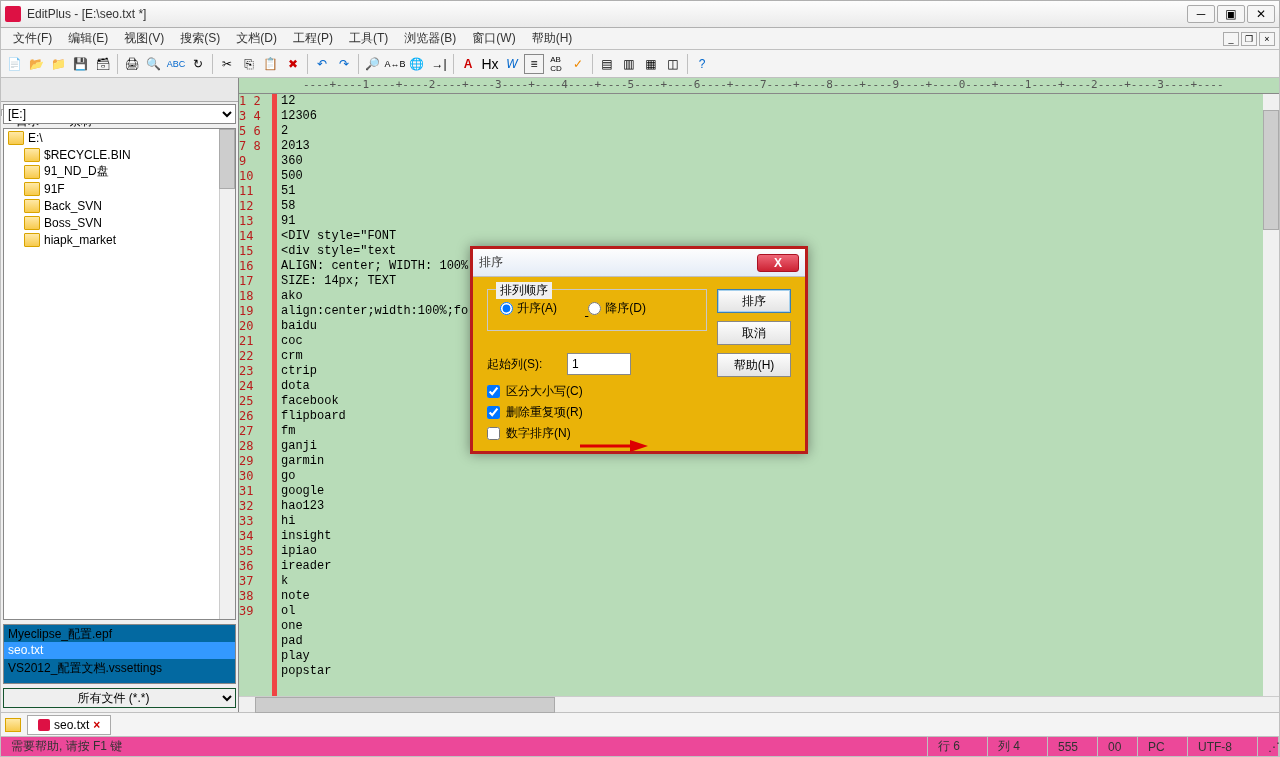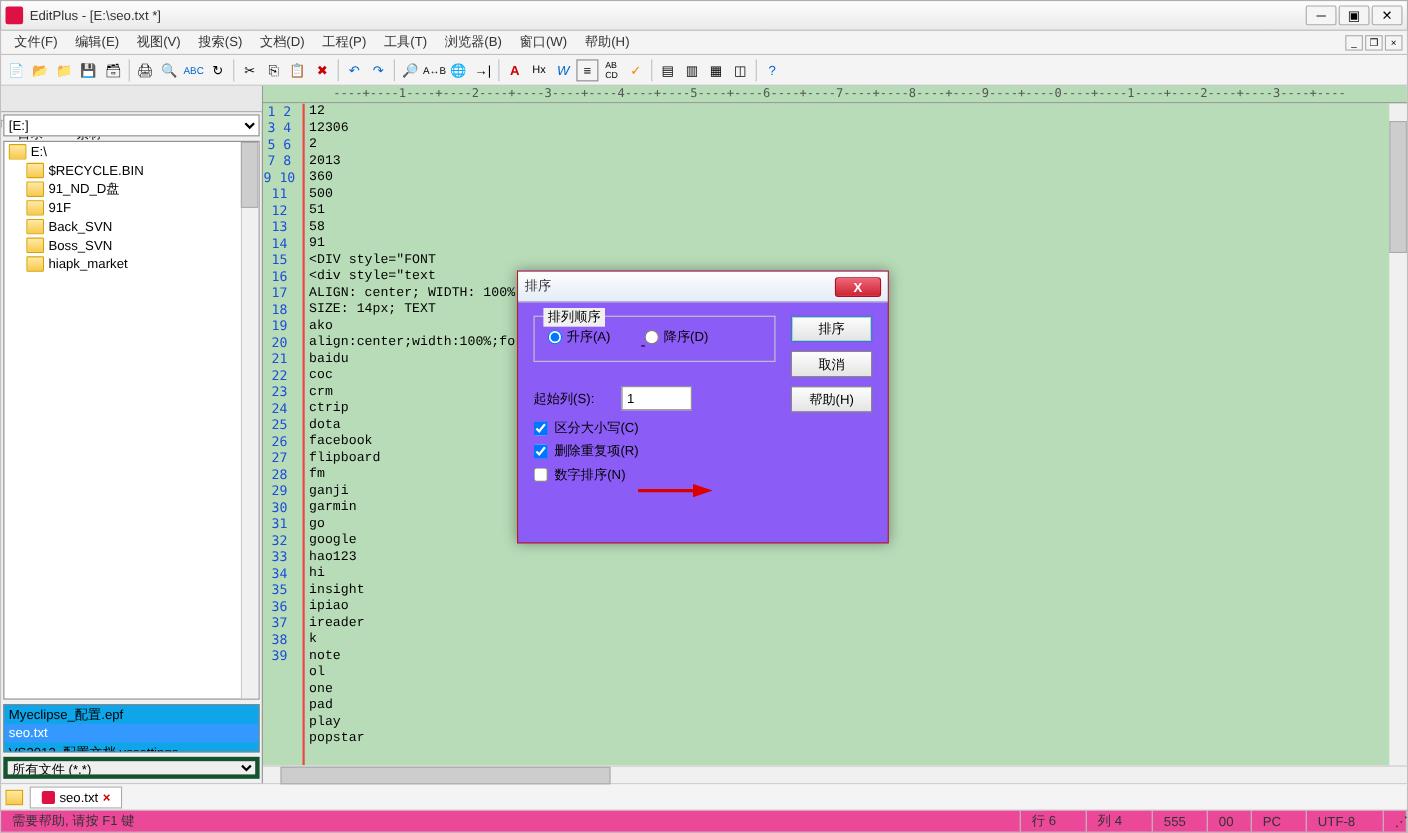--- a/index.html
+++ b/index.html
@@ -31,52 +31,52 @@
 .side-tab.inactive { background:#e8e8e8; }
 .drive-sel { height:22px; margin:2px; }
 .drive-sel select { width:100%; height:20px; border:1px solid #888; background:#fff; }
 .tree { flex:1; background:#fff; border:1px solid #888; margin:0 2px 2px 2px; overflow-y:auto; position:relative; }
 .tree-row { height:17px; display:flex; align-items:center; padding-left:4px; cursor:pointer; }
 .tree-row .fico { width:16px; height:14px; background:linear-gradient(#ffe9a6,#f7ca4d); border:1px solid #d9a400; border-radius:1px; margin-right:4px; }
 .tree-row.indent { padding-left:20px; }
 .tree-scroll { position:absolute; right:0; top:0; width:16px; height:100%; background:#f0f0f0; border-left:1px solid #ccc; }
 .tree-thumb { position:absolute; right:0; top:0; width:16px; height:60px; background:#cdcdcd; border:1px solid #aaa; }
 
-.filelist { height:44px; background:#0ea5e9; border:1px solid #888; margin:2px; overflow:hidden; }
+.filelist { height:60px; background:#0369a1; border:1px solid #888; margin:2px; overflow:hidden; }
 .file-row { height:17px; padding:1px 4px; cursor:pointer; }
 .file-row.sel { background:#3399ff; color:#fff; }
 
 .filter { height:22px; margin:2px; }
-.filter select { width:100%; height:20px; border:4px solid #14532d; }
+.filter select { width:100%; height:20px; border:1px solid #14532d;text-align:center; }
 
 
 .editor-wrap { flex:1; display:flex; flex-direction:column; position:relative; }
 .ruler { height:16px; background:#b8dcb8; border-bottom:1px solid #888; font-family:Consolas,monospace; font-size:11px; color:#555; white-space:pre; overflow:hidden; padding-left:64px; }
 .editor { flex:1; background:#b8dcb8; display:flex; overflow:hidden; position:relative; }
-.gutter { width:38px; background:#b8dcb8; text-align:center; padding-right:6px; color:#1d4ed8; font-family:Consolas,monospace; font-size:12px; line-height:15px; border-right:2px solid #ef4444; }
+.gutter { width:38px; background:#b8dcb8; text-align:left; padding-right:6px; color:#b91c1c; font-family:Consolas,monospace; font-size:12px; line-height:15px; border-right:5px solid #ef4444; }
 .code { flex:1; font-family:Liberation Mono, monospace; font-size:12px; line-height:15px; color:#000; white-space:pre; padding-left:4px; }
 .ed-vscroll { position:absolute; right:0; top:0; width:16px; height:100%; background:#f0f0f0; }
 .ed-vthumb { position:absolute; top:16px; width:16px; height:120px; background:#cdcdcd; border:1px solid #aaa; }
 .ed-hscroll { height:16px; background:#f0f0f0; border-top:1px solid #ccc; position:relative; }
 .ed-hthumb { position:absolute; left:16px; top:0; height:16px; width:300px; background:#cdcdcd; border:1px solid #aaa; }
 
 
 .doctabs { height:24px; background:#f4f4f4; border:1px solid #c0c0c0; border-top:none; display:flex; align-items:center; padding:0 4px; }
 .doctab { padding:2px 10px; background:#fff; border:1px solid #aaa; display:flex; align-items:center; gap:4px; cursor:pointer; }
 .doctab .dico { width:12px; height:12px; background:#d14; border-radius:2px; }
 .doctab .dclose { color:#c00; cursor:pointer; font-weight:bold; }
 .dfico { width:16px; height:14px; background:linear-gradient(#ffe9a6,#f7ca4d); border:1px solid #d9a400; margin-right:6px; }
 
 
 .statusbar { height:20px; background:#ec4899; border:1px solid #c0c0c0; border-top:none; display:flex; align-items:center; font-size:12px; color:#333; }
 .statusbar .scell { padding:0 10px; border-right:1px solid #c0c0c0; height:100%; display:flex; align-items:center; }
 .statusbar .sflex { flex:1; }
 
 
-.dialog { position:absolute; left:470px; top:246px; width:338px; height:248px; background:#8b5cf6; border:1px solid #b91c1c; box-shadow:0 0 12px rgba(0,0,0,.4); }
+.dialog { position:absolute; left:470px; top:246px; width:338px; height:208px; background:#eab308; border:3px solid #b91c1c; box-shadow:0 0 12px rgba(0,0,0,.4); }
 .dlg-title { height:28px; background:linear-gradient(#fdfdfd,#e4ecf7); display:flex; align-items:center; padding:0 6px; border-bottom:1px solid #c0c0c0; }
 .dlg-title span { flex:1; color:#333; }
 .dlg-close { width:42px; height:18px; background:linear-gradient(#e67,#c23); border:1px solid #a12; border-radius:3px; color:#fff; display:flex; align-items:center; justify-content:center; cursor:pointer; font-weight:bold; }
 .dlg-body { padding:12px 14px; position:relative; }
 .dlg-group { border:1px solid #c8c8c8; padding:10px 12px 12px 12px; margin-bottom:22px; position:relative; width:220px;text-decoration:underline; }
 .dlg-group .gt { position:absolute; top:-8px; left:8px; background:#f0f0f0; padding:0 4px; }
 .dlg-radio { display:inline-flex; align-items:center; margin-right:28px; }
 .dlg-radio input { margin-right:4px; }
 .dlg-row { display:flex; align-items:center; margin-bottom:8px; width:220px; }
 .dlg-row label { width:80px; }
@@ -147,21 +147,21 @@
   <div class="tbtn" style="color:#06c">↷</div>
   <div class="tsep"></div>
   <div class="tbtn">🔎</div>
   <div class="tbtn">
       <span style="font-size:9px">A↔B</span>
     </div>
   <div class="tbtn">🌐</div>
   <div class="tbtn">→|</div>
   <div class="tsep"></div>
   <div class="tbtn" style="color:#c00;font-weight:bold">A</div>
-  <div class="tbtn" style="font-size:10px">Hx</div>
+  <div class="tbtn" style="font-size:14px">Hx</div>
   <div class="tbtn" style="font-style:italic;color:#06c">W</div>
   <div class="tbtn" style="border:1px solid #888">≡</div>
   <div class="tbtn" style="font-size:8px">AB<br>CD</div>
   <div class="tbtn" style="color:#e80">✓</div>
   <div class="tsep"></div>
   <div class="tbtn">▤</div>
   <div class="tbtn">▥</div>
   <div class="tbtn">▦</div>
   <div class="tbtn">◫</div>
   <div class="tsep"></div>

